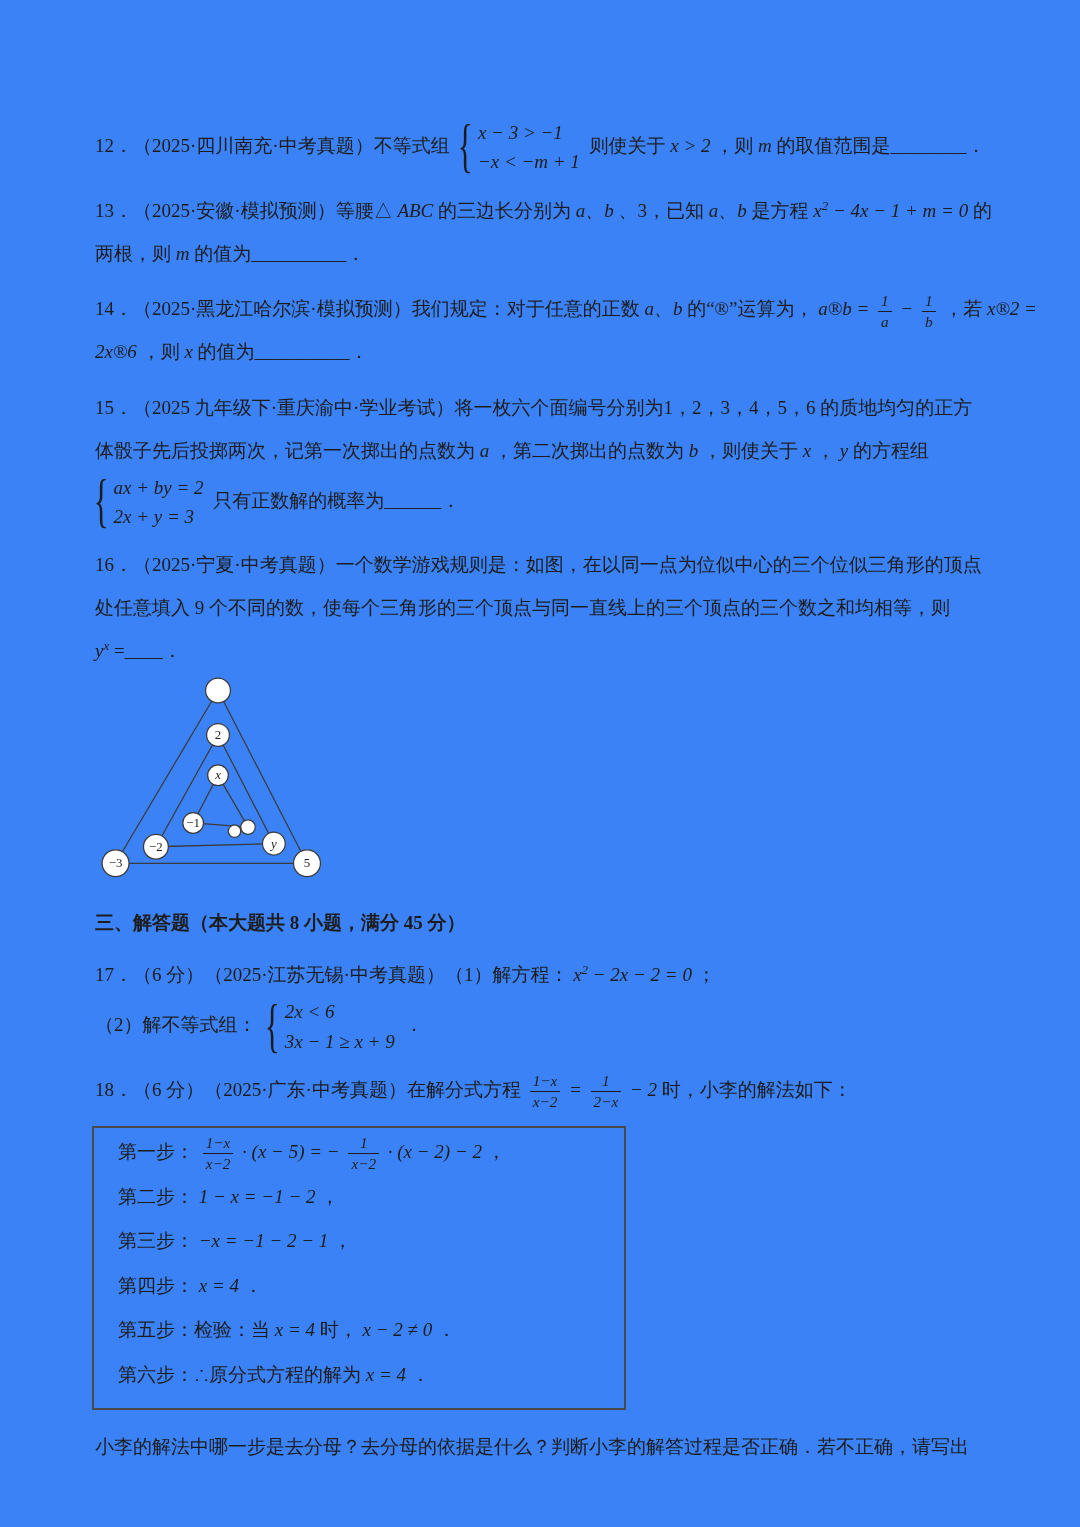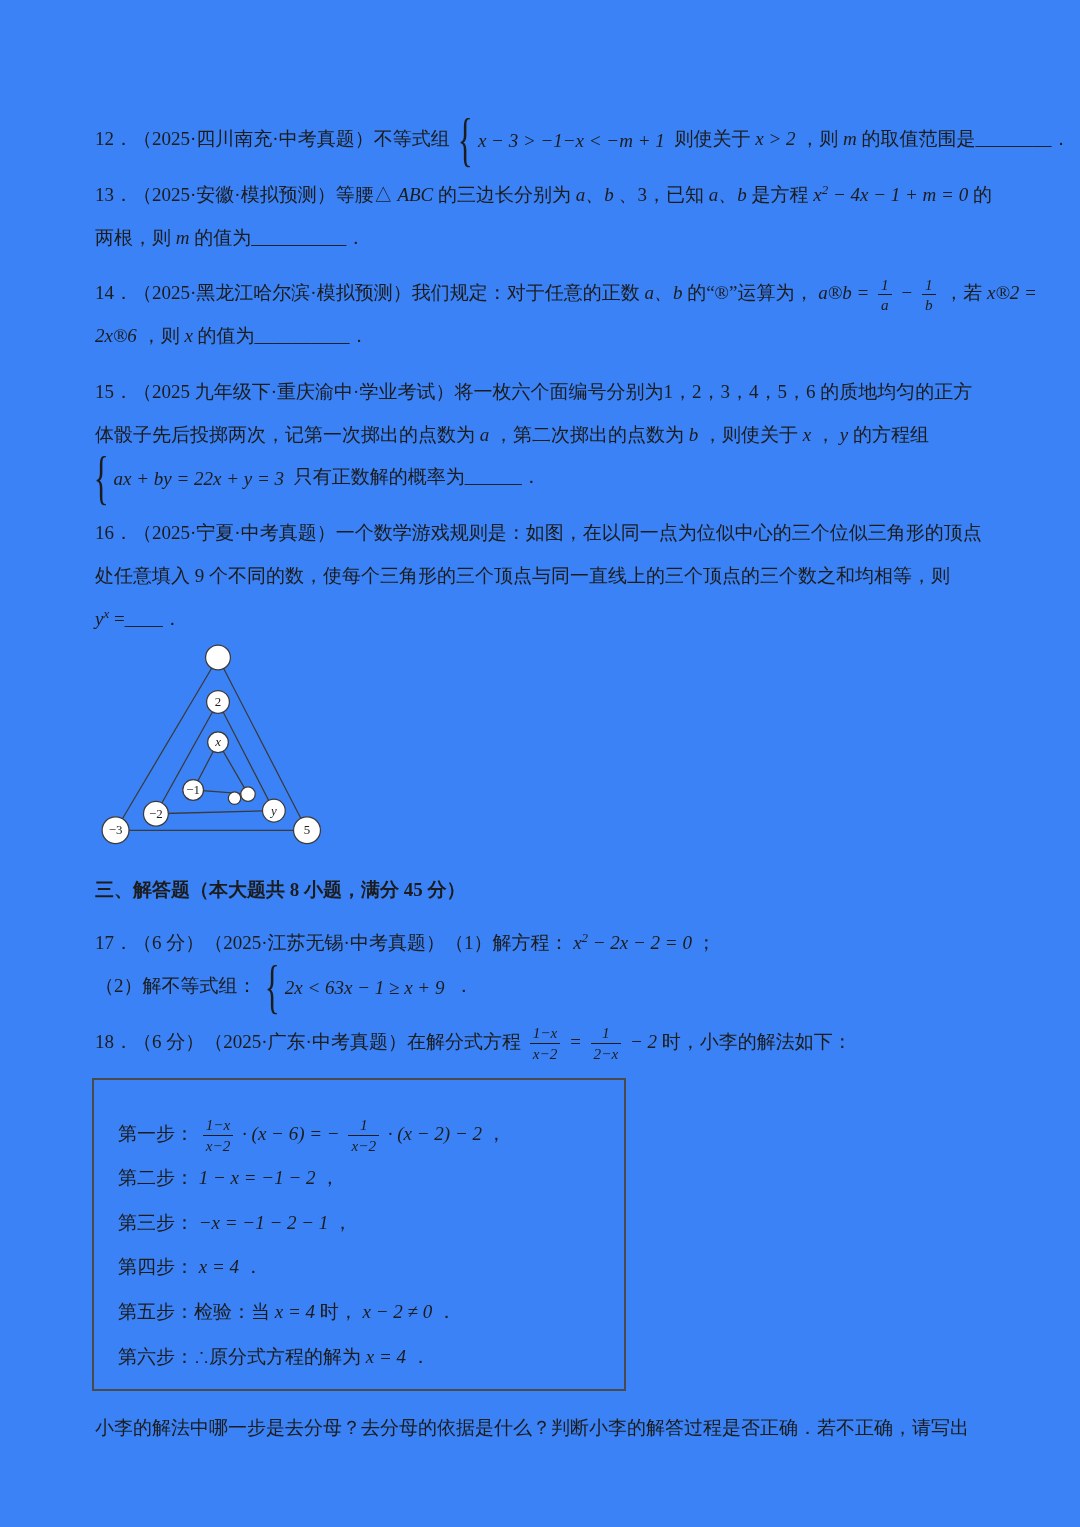--- a/index.html
+++ b/index.html
@@ -18,29 +18,29 @@
     vertical-align:middle; font-size:0.8em; line-height:1.3;
     font-style:italic; margin:0 4px;
   }
   .frac .num { border-bottom:1.2px solid #1c1c1c; padding:0 3px; }
   .frac .den { padding:0 3px; }
   .sys { display:inline-flex; align-items:center; vertical-align:middle; margin:0 5px; }
   .sys .brace {
     font-size:26px; display:inline-block; line-height:1;
     transform:scaleY(2.3) scaleX(1.2); transform-origin:center; margin-right:6px;
   }
-  .sys .eqs { display:inline-flex; flex-direction:row; line-height:1.55; font-style:italic; }
+  .sys .eqs { display:inline-flex; flex-direction:column; line-height:1.55; font-style:italic; }
   .section-title { font-weight:bold; line-height:2.25; margin:4px 0 10px; }
   .diagram-wrap { margin:4px 0 10px 4px; }
   .tri { fill:none; stroke:#3a3a3a; stroke-width:1.2; }
   .node { fill:#ffffff; stroke:#3a3a3a; stroke-width:1.2; }
   .nlabel { font-family:"Liberation Serif", serif; font-size:12.5px; fill:#222; text-anchor:middle; }
   .nlabel.it { font-style:italic; }
   .box {
-    border:2px solid #4a4a4a; width:534px; padding:32px 24px 10px;
+    border:2px solid #4a4a4a; width:534px; padding:2px 24px 10px;
     margin:14px 0 16px -3px;
   }
   .box .step { line-height:2.35; white-space:nowrap; }
 </style>
 </head>
 <body>
 
 <div class="page">
 
   <section class="prob">
@@ -213,21 +213,21 @@
       <span>时，小李的解法如下：</span>
     </div>
 
     <div class="box">
       <div class="step">
         <span>第一步：</span>
         <span class="frac">
           <span class="num">1−x</span>
           <span class="den">x−2</span>
         </span>
-        <span class="math">· (x − 6) = −</span>
+        <span class="math">· (x − 5) = −</span>
         <span class="frac">
           <span class="num">1</span>
           <span class="den">x−2</span>
         </span>
         <span class="math">· (x − 2) − 2</span>
         <span>，</span>
       </div>
       <div class="step">
         <span>第二步：</span>
         <span class="math">1 − x = −1 − 2</span>

